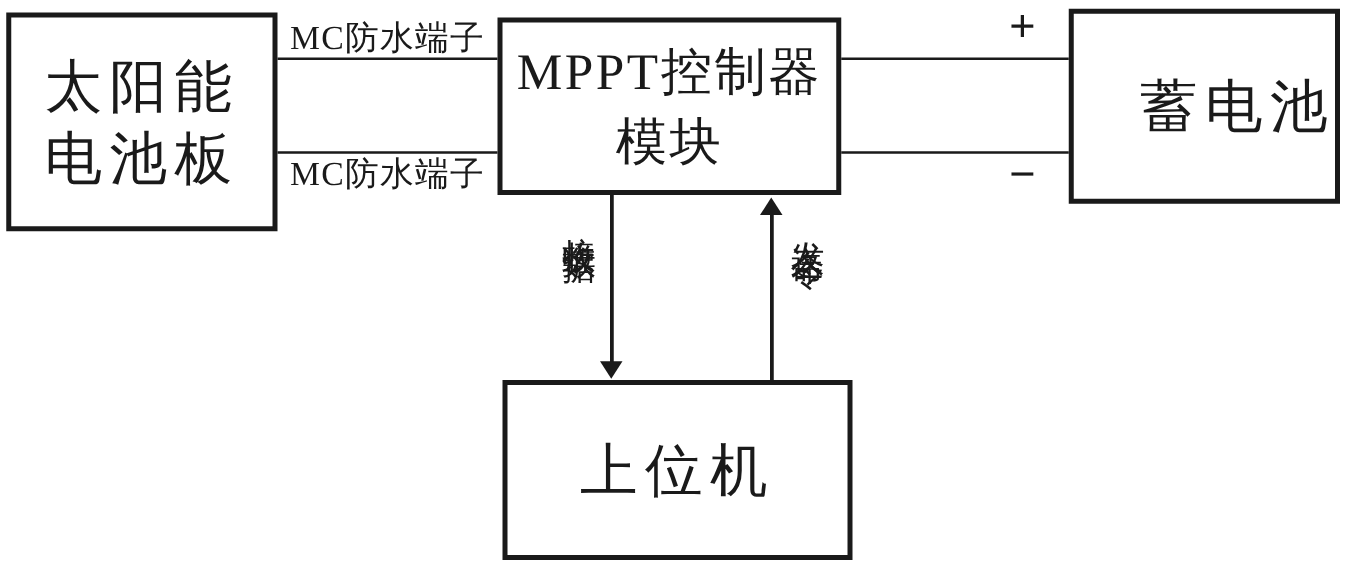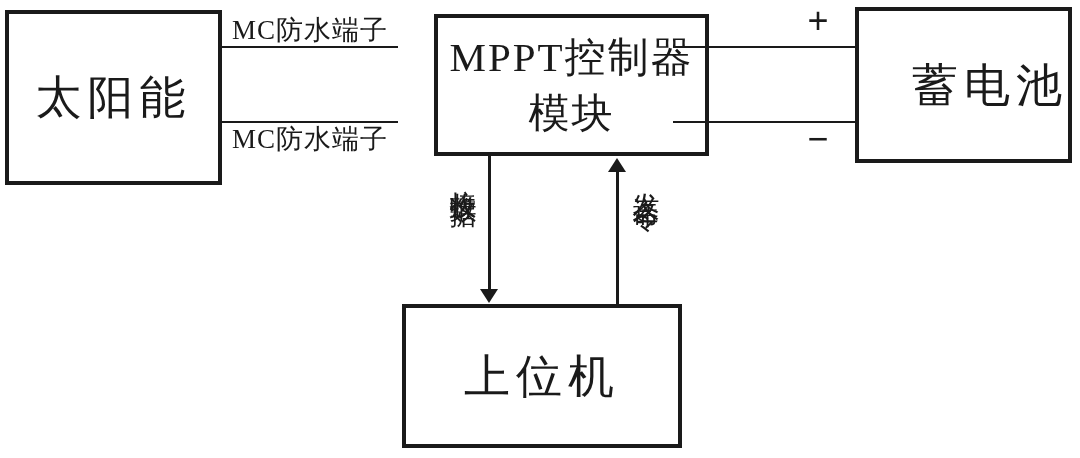--- a/index.html
+++ b/index.html
@@ -33,21 +33,21 @@
     letter-spacing: 6px;
     white-space: nowrap;
   }
   .box .midline {
     font-size: 41px;
     line-height: 56px;
     letter-spacing: 2px;
     white-space: nowrap;
   }
   #solar-box   { left: 5px;   top: 10px;  width: 217px; height: 175px; }
-  #mppt-box    { left: 398px; top: 14px;  width: 275px; height: 142px; margin-left: 36px; }
+  #mppt-box    { left: 398px; top: 14px;  width: 275px; height: 142px; }
   #battery-box { left: 855px; top: 7px;   width: 217px; height: 156px; align-items: flex-end; }
   #host-box    { left: 402px; top: 304px; width: 280px; height: 144px; }
 
   .hline {
     position: absolute;
     height: 2px;
     background: var(--ink, #1a1a1a);
   }
   #wire-left-top     { left: 222px; top: 46px;  width: 176px; }
   #wire-left-bottom  { left: 222px; top: 121px; width: 176px; }
@@ -116,20 +116,21 @@
   #receive-label { left: 445px; top: 168px; }
   #send-label    { left: 628px; top: 172px; }
 </style>
 </head>
 <body>
 
 <div class="canvas">
 
   <div class="box" id="solar-box">
     <div class="bigline">太阳能</div>
+    <div class="bigline">电池板</div>
   </div>
 
   <div class="box" id="mppt-box">
     <div class="midline">MPPT控制器</div>
     <div class="midline">模块</div>
   </div>
 
   <div class="box" id="battery-box">
     <div class="bigline">蓄电池</div>
   </div>

